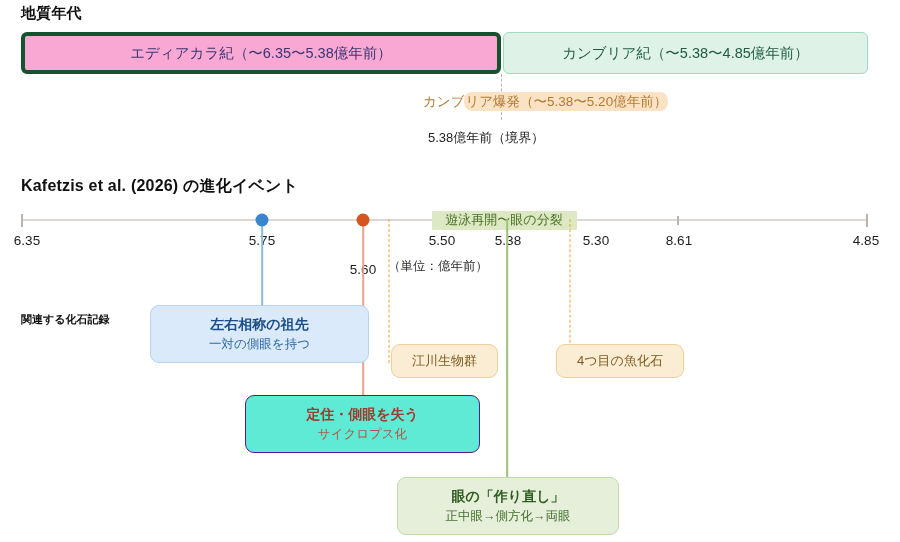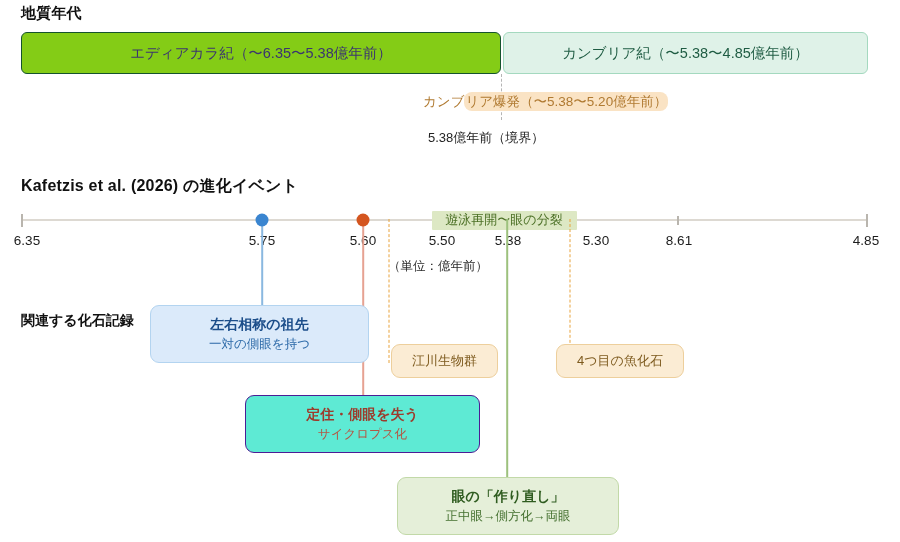--- a/index.html
+++ b/index.html
@@ -37,22 +37,22 @@
     box-sizing: border-box;
     height: 42px;
     border-radius: 6px;
     display: flex;
     align-items: center;
     justify-content: center;
     font-size: 14.5px;
     white-space: nowrap;
   }
   .period-ediacaran {
-    background: #84cc16;
-    border: 1px solid #14532d;
+    background: #f9a8d4;
+    border: 4px solid #14532d;
     color: #3b3570;
   }
   .period-cambrian {
     background: #dff2e8;
     border: 1px solid #a4d9bf;
     color: #1f5c43;
   }
 
   
   .boundary-line {
@@ -195,21 +195,21 @@
     padding: 7px 14px;
     font-size: 13px;
     color: #7d5a1e;
     white-space: nowrap;
     text-align: center;
   }
 
   
   .row-label {
     position: absolute;
-    font-size: 14px;
+    font-size: 11px;
     font-weight: bold;
     color: #111111;
     white-space: nowrap;
   }
 </style>
 </head>
 <body>
 
 <div class="canvas">
 
@@ -236,21 +236,21 @@
   <div class="axis-line abs" style="left:21px; top:219px; width:847px;"></div>
   <div class="axis-cap abs" style="left:21px; top:214px;"></div>
   <div class="axis-cap abs" style="left:866px; top:214px;"></div>
   <div class="axis-tick abs" style="left:677px; top:216px;"></div>
 
   <div class="span-hl" style="left:432px; top:211px; width:145px;"></div>
   <div class="span-hl-text" style="left:504px;">遊泳再開〜眼の分裂</div>
 
   <div class="axis-tick-label" style="left:27px;">6.35</div>
   <div class="axis-tick-label" style="left:262px;">5.75</div>
-  <div class="axis-tick-label" style="left:363px;">5.60</div>
+  <div class="axis-tick-label" style="left:363px;margin-top:29px;">5.60</div>
   <div class="axis-tick-label" style="left:442px;">5.50</div>
   <div class="axis-tick-label" style="left:508px;">5.38</div>
   <div class="axis-tick-label" style="left:596px;">5.30</div>
   <div class="axis-tick-label" style="left:679px;">8.61</div>
   <div class="axis-tick-label" style="left:866px;">4.85</div>
 
   <div class="axis-unit" style="left:388px;">（単位：億年前）</div>
 
   <div class="stem-dashed abs" style="left:389px; top:219px; height:144px;"></div>
   <div class="stem abs" style="left:507px; top:219px; height:259px; background:#9dc17d;"></div>

